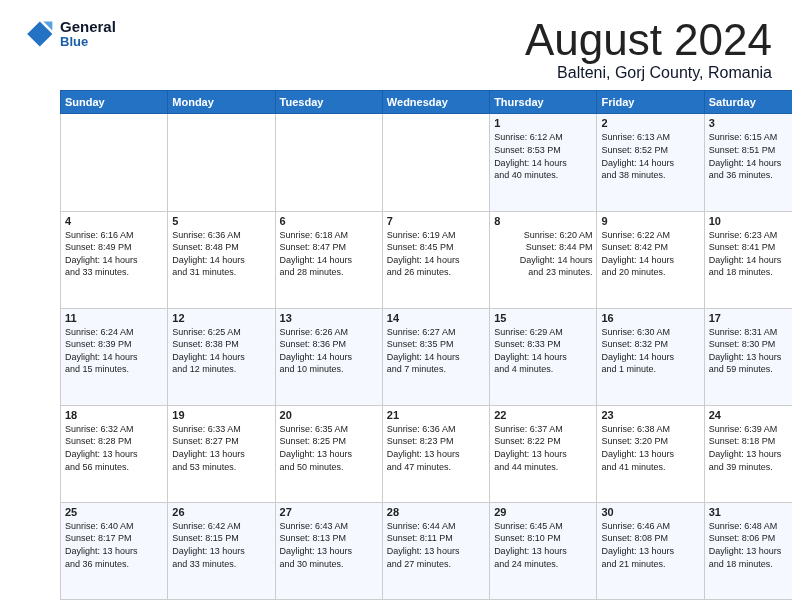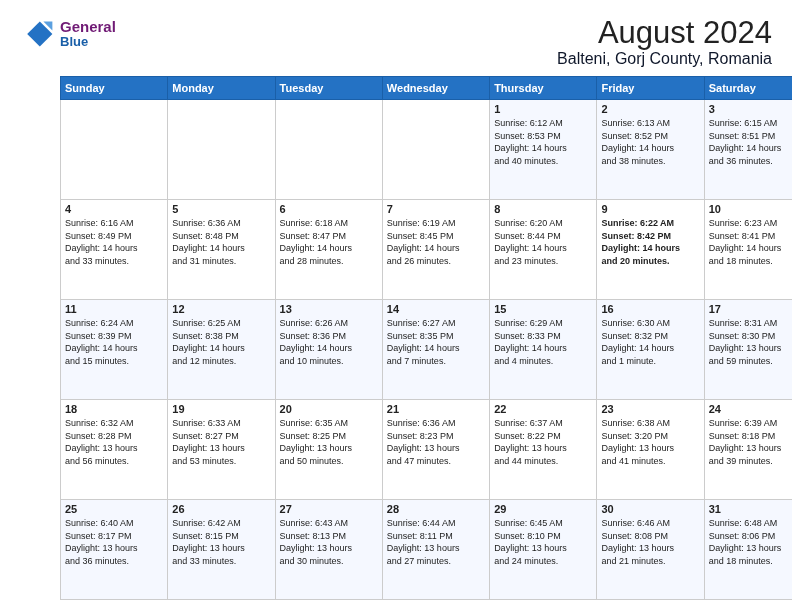--- a/index.html
+++ b/index.html
@@ -29,36 +29,36 @@
       gap: 4px;
     }
     .logo-text {
       display: flex;
       flex-direction: column;
       line-height: 1.1;
     }
     .logo-general {
       font-size: 15px;
       font-weight: bold;
-      color: #701a75;
+      color: #0f172a;
     }
     .logo-blue {
       font-size: 13px;
       font-weight: bold;
       color: #1a5fa8;
     }
     .logo-icon {
       width: 36px;
       height: 36px;
     }
     .title-block {
       text-align: right;
     }
     .main-title {
-      font-size: 31px;
+      font-size: 44px;
       font-weight: normal;
       color: #222;
       line-height: 1.1;
     }
     .subtitle {
       font-size: 16px;
       color: #0f172a;
     }
     .calendar-table {
       width: 100%;
@@ -191,28 +191,28 @@
           </td>
           <td>
             <span class="day-number">7</span>
             <div class="day-info" style="white-space: pre-line;">Sunrise: 6:19 AM
 Sunset: 8:45 PM
 Daylight: 14 hours
 and 26 minutes.</div>
           </td>
           <td>
             <span class="day-number">8</span>
-            <div class="day-info" style="white-space: pre-line;">Sunrise: 6:20 AM
+            <div class="day-info" style="white-space: pre-line; text-align: right;">Sunrise: 6:20 AM
 Sunset: 8:44 PM
 Daylight: 14 hours
 and 23 minutes.</div>
           </td>
           <td>
             <span class="day-number">9</span>
-            <div class="day-info" style="white-space: pre-line; font-weight: bold;">Sunrise: 6:22 AM
+            <div class="day-info" style="white-space: pre-line;">Sunrise: 6:22 AM
 Sunset: 8:42 PM
 Daylight: 14 hours
 and 20 minutes.</div>
           </td>
           <td>
             <span class="day-number">10</span>
             <div class="day-info" style="white-space: pre-line;">Sunrise: 6:23 AM
 Sunset: 8:41 PM
 Daylight: 14 hours
 and 18 minutes.</div>

